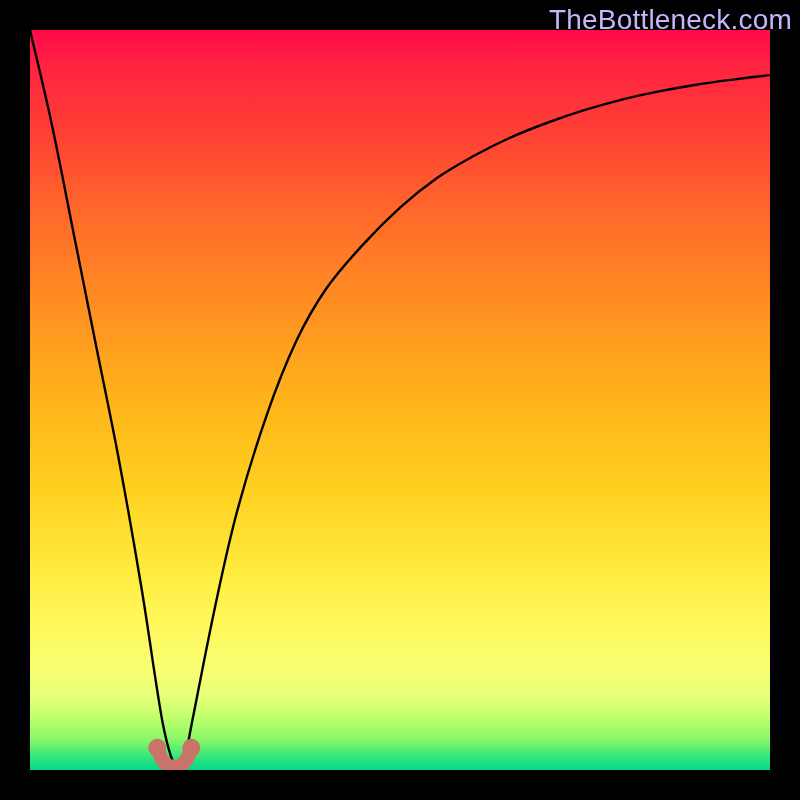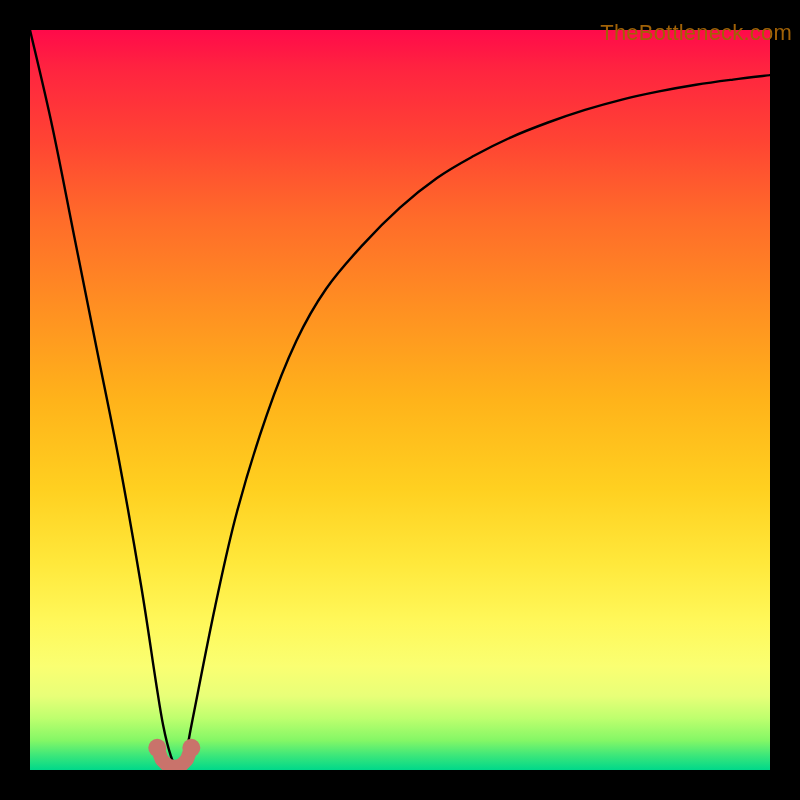--- a/index.html
+++ b/index.html
@@ -42,25 +42,25 @@
       #faff72 86%,
       #e8ff78 90%,
       #beff6e 93%,
       #84f766 96%,
       #3de77a 98%,
       #00d88a 100%
     );
   }
   .watermark {
     position: absolute;
-    top: 20px;
+    top: 4px;
     right: 8px;
     font-family: Arial, Helvetica, sans-serif;
-    font-size: 22px;
-    color: #a16207;
+    font-size: 28px;
+    color: #c4b5fd;
     letter-spacing: 0.2px;
     user-select: none;
   }
   svg { position: absolute; inset: 0; }
 </style>
 </head>
 <body>
 
 <div class="frame">
 

